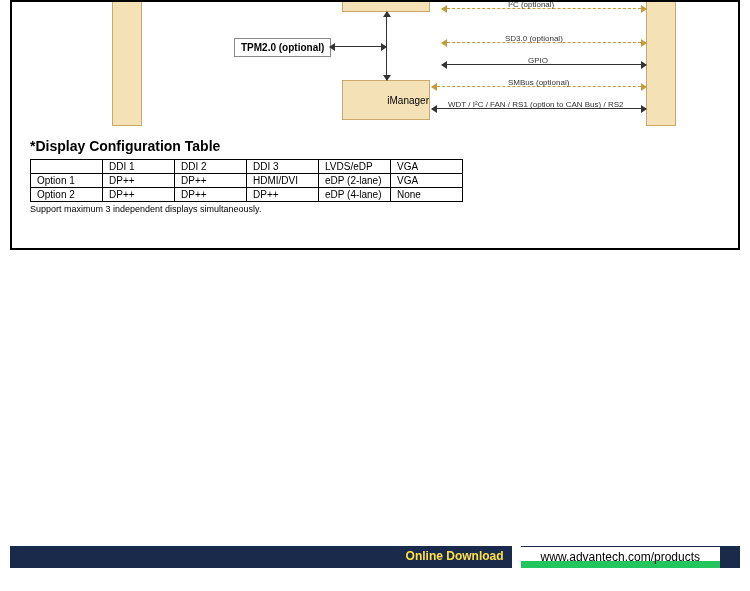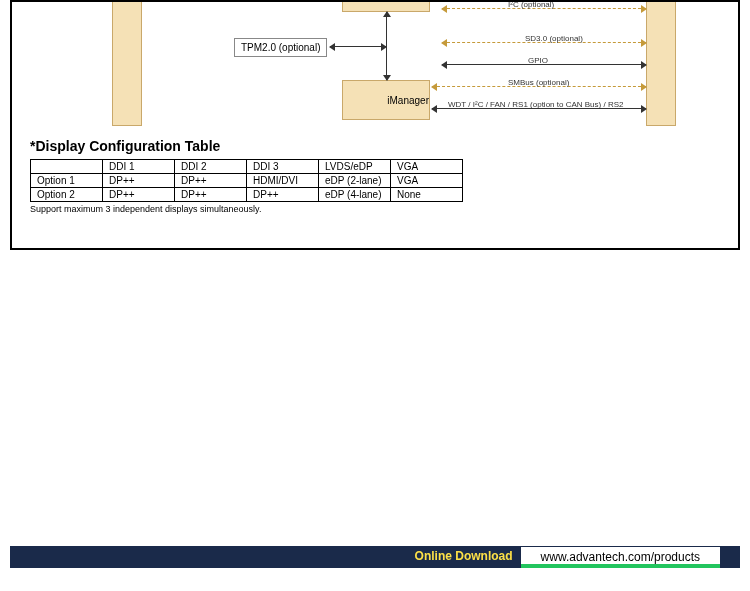--- a/index.html
+++ b/index.html
@@ -6,21 +6,21 @@
   body { font-family: Arial, Helvetica, sans-serif; font-size: 10px; color: #000; background: #fff; width: 750px; }
   .page { width: 750px; position: relative; }
   .main-box { position: relative; border: 2px solid #000; width: 730px; margin: 0 10px; height: 250px; overflow: hidden; }
   
   .diagram { position: relative; width: 100%; height: 128px; }
   .blk { position: absolute; border: 1px solid #c9a86a; background: #f5e1b6; display: flex; align-items: center; justify-content: flex-end; font-size: 10px; }
   .blk.left  { left: 100px;  top: -10px;  width: 30px;  height: 134px; }
   .blk.right { left: 634px; top: -10px;  width: 30px;  height: 134px; }
   .blk.imgr  { left: 330px; top: 78px;  width: 88px;  height: 40px; }
   .blk.top   { left: 330px; top: -10px; width: 88px;  height: 20px; }
-  .tpm { position: absolute; left: 222px; top: 36px; border: 1px solid #888; background: #fff; padding: 3px 6px; font-size: 10px; }
+  .tpm { position: absolute; left: 222px; top: 36px; border: 1px solid #888; background: #fff; padding: 3px 6px; font-size: 10px; font-weight: bold; }
   .bus-label { position: absolute; font-size: 8px; color: #333; white-space: nowrap; }
   .arrow-h { position: absolute; height: 0; border-top: 1px solid #333; }
   .arrow-h.d { border-top: 1px dashed #c59a3a; }
   .arrow-h::before, .arrow-h::after { content: ""; position: absolute; top: -4px; width: 0; height: 0; border-top: 4px solid transparent; border-bottom: 4px solid transparent; }
   .arrow-h::before { left: -1px; border-right: 6px solid #333; }
   .arrow-h::after  { right: -1px; border-left: 6px solid #333; }
   .arrow-h.d::before { border-right-color: #c59a3a; }
   .arrow-h.d::after  { border-left-color: #c59a3a; }
   .arrow-v { position: absolute; width: 0; border-left: 1px solid #333; }
   .arrow-v::before, .arrow-v::after { content:""; position:absolute; left:-4px; width:0; height:0; border-left:4px solid transparent; border-right:4px solid transparent; }
@@ -28,21 +28,21 @@
   .arrow-v::after  { bottom:-1px; border-top:6px solid #333; }
   
   .tbl-title { font-weight: bold; font-size: 14px; margin: 8px 0 5px 18px; }
   table.dct { border-collapse: collapse; margin-left: 18px; }
   table.dct td { border: 1px solid #000; padding: 1px 6px; font-size: 10px; min-width: 72px; }
   .note { font-size: 9px; margin: 2px 0 0 18px; }
   
   .footer { position: relative; margin-top: 296px; height: 22px; width: 730px; margin-left:10px; display:flex; }
   .footer .bar1 { flex: 1; background: #1a2a4a; }
   .footer .label { background: #1a2a4a; color: #fde047; font-weight: bold; font-size: 12px; padding: 3px 8px; }
-  .footer .url { background: #fff; color: #000; font-size: 12px; padding: 3px 20px; border-top:1px solid #1a2a4a; border-bottom:4px solid #22c55e;}
+  .footer .url { background: #fff; color: #000; font-size: 12px; padding: 3px 20px; border-top:1px solid #1a2a4a; border-bottom:7px solid #22c55e;margin-left:9px;}
   .footer .bar2 { width: 20px; background: #1a2a4a; }
 </style>
 </head>
 <body>
 
 <div class="page">
   <div class="main-box">
 
     <div class="diagram">
 
@@ -59,21 +59,21 @@
       </div>
 
       <div class="arrow-v" style="left:374px; top:10px; height:68px;"></div>
 
       <div class="arrow-h" style="left:318px; top:44px; width:56px;"></div>
 
       <div class="arrow-h d" style="left:430px; top:6px;  width:204px;"></div>
       <div class="bus-label" style="left:496px; top:-2px;">I²C (optional)</div>
 
       <div class="arrow-h d" style="left:430px; top:40px; width:204px;"></div>
-      <div class="bus-label" style="left:513px; top:32px;">SD3.0 (optional)</div>
+      <div class="bus-label" style="left:493px; top:32px;">SD3.0 (optional)</div>
 
       <div class="arrow-h" style="left:430px; top:62px; width:204px;"></div>
       <div class="bus-label" style="left:516px; top:54px;">GPIO</div>
 
       <div class="arrow-h d" style="left:420px; top:84px; width:214px;"></div>
       <div class="bus-label" style="left:496px; top:76px;">SMBus (optional)</div>
 
       <div class="arrow-h" style="left:420px; top:106px; width:214px;"></div>
       <div class="bus-label" style="left:436px; top:98px;">WDT / I²C / FAN / RS1 (option to CAN Bus) / RS2</div>
     </div>

